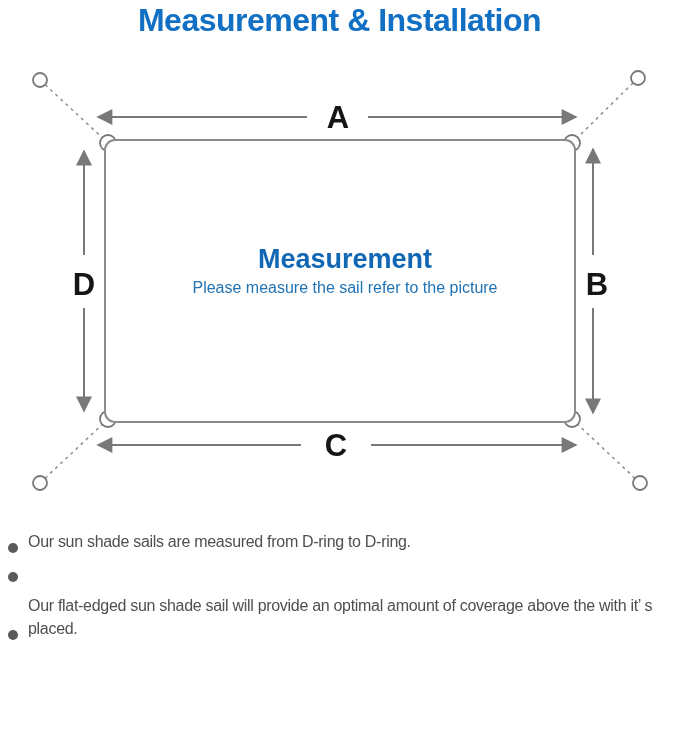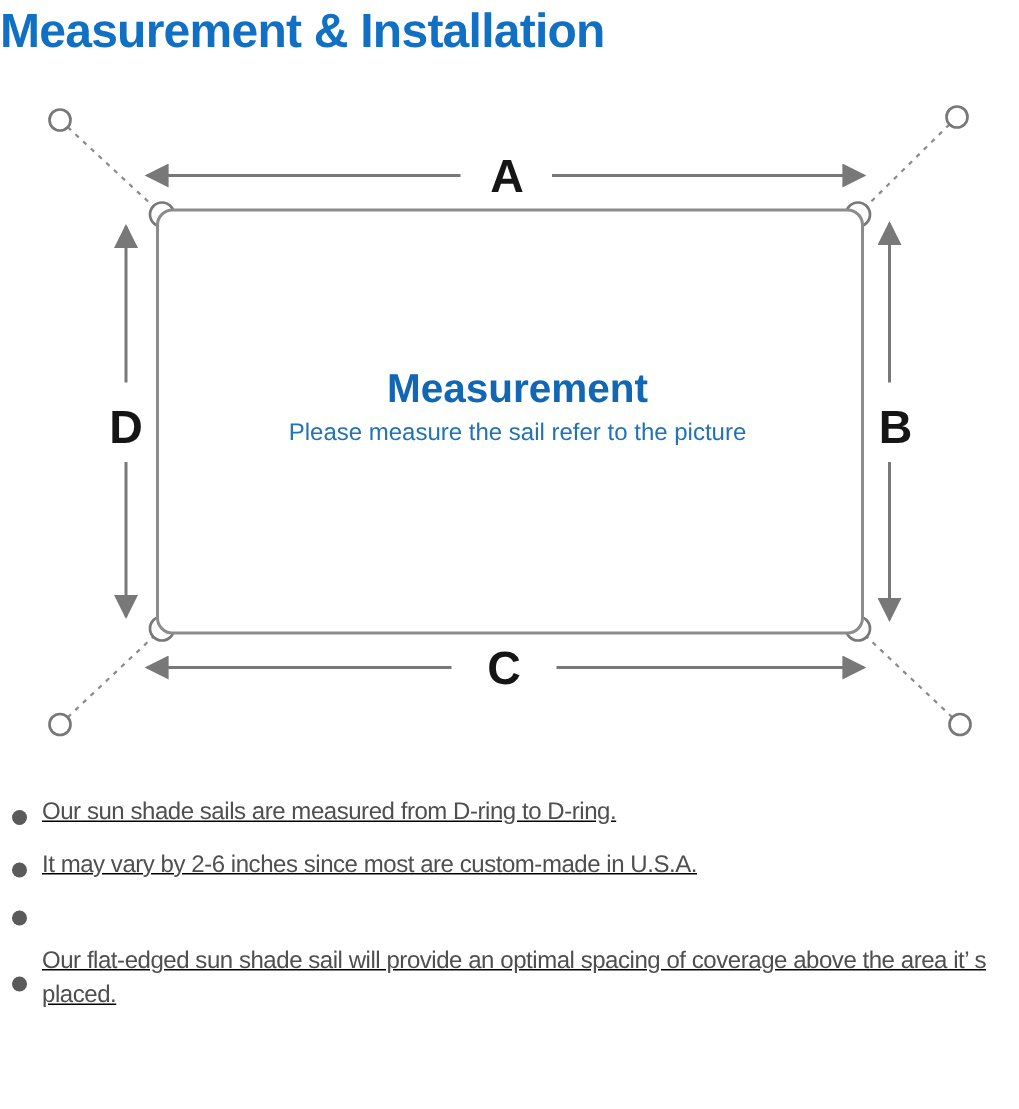--- a/index.html
+++ b/index.html
@@ -10,20 +10,21 @@
     width: 679px;
     height: 739px;
     background: #ffffff;
     overflow: hidden;
   }
   .page-title {
     position: absolute;
     top: 2px;
     left: 0;
     width: 679px;
+    text-align: center;
     font-size: 32px;
     font-weight: bold;
     letter-spacing: -0.5px;
     color: #1170c4;
   }
   .diagram-wrap {
     position: absolute;
     top: 55px;
     left: 0;
     width: 679px;
@@ -31,24 +32,23 @@
   }
   .notes {
     position: absolute;
     top: 530px;
     left: 0;
     width: 679px;
     list-style: none;
   }
   .notes li {
     display: flex;
-    align-items: center;
+    align-items: flex-end;
     margin-bottom: 12px;
     padding-left: 8px;
-    text-decoration: underline;
   }
   .bullet-dot {
     flex: 0 0 auto;
     width: 10px;
     height: 10px;
     border-radius: 50%;
     background: #5a5a5a;
     margin-top: 7px;
     margin-right: 10px;
   }
@@ -128,24 +128,20 @@
     </svg>
   </div>
 
   <ul class="notes">
     <li>
       <span class="bullet-dot"></span>
       <span class="note-text">Our sun shade sails are measured from D-ring to D-ring.</span>
     </li>
     <li>
       <span class="bullet-dot"></span>
-      <span class="note-text">It may vary by 2-6 inches since most are custom-made in U.S.A.</span>
     </li>
     <li>
       <span class="bullet-dot"></span>
-    </li>
-    <li>
-      <span class="bullet-dot"></span>
-      <span class="note-text">Our flat-edged sun shade sail will provide an optimal spacing of coverage above the area it’ s placed.</span>
+      <span class="note-text">Our flat-edged sun shade sail will provide an optimal amount of coverage above the with it’ s placed.</span>
     </li>
   </ul>
 
 </div>
 
 </body></html>

